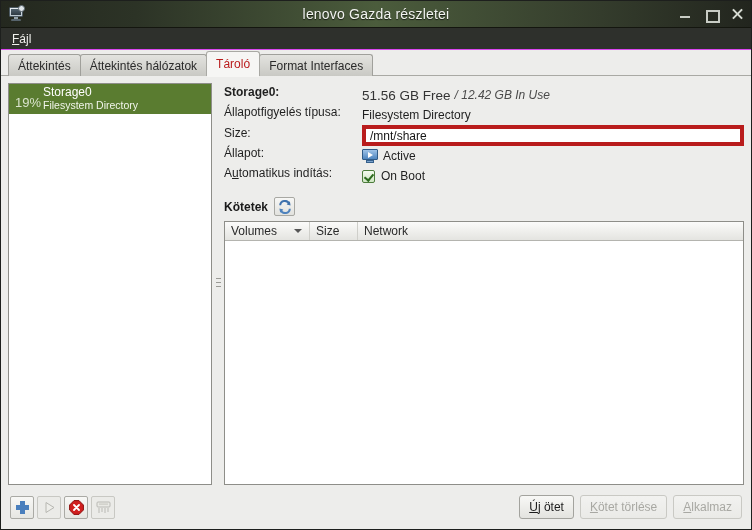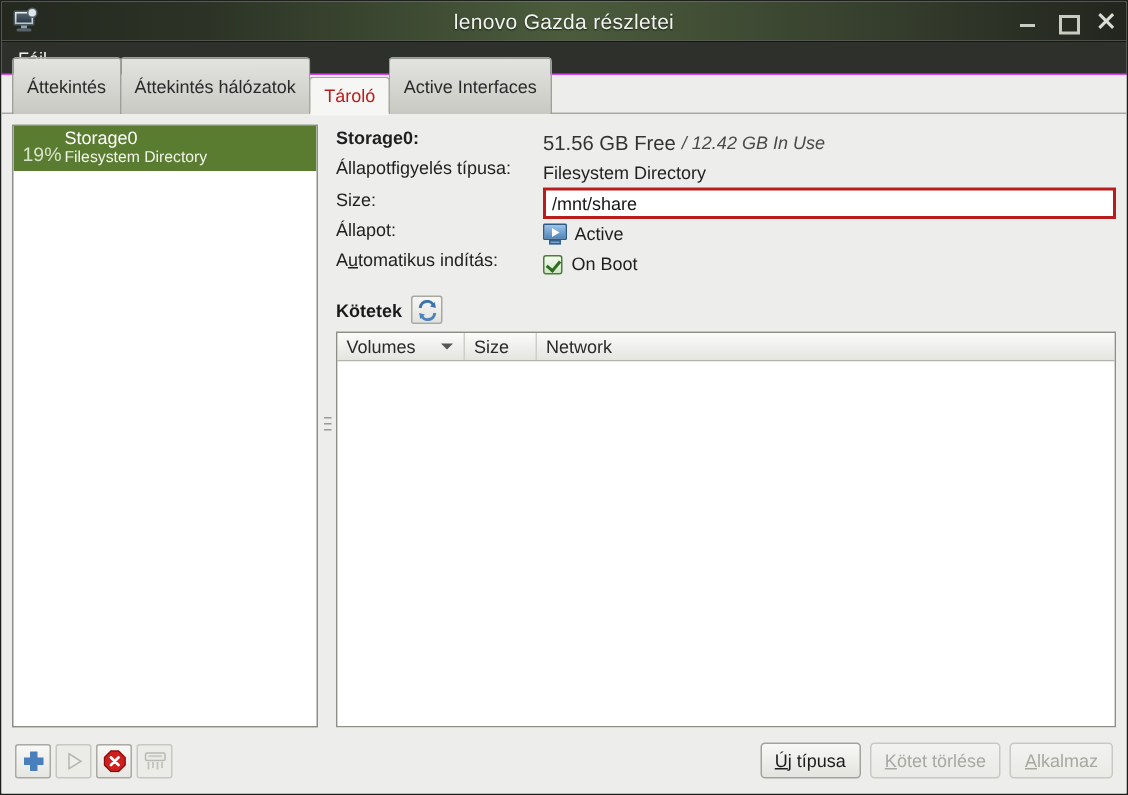--- a/index.html
+++ b/index.html
@@ -92,21 +92,21 @@
     position: relative;
     background: #ededeb;
     padding-left: 7px;
     display: flex; align-items: flex-end;
   }
   #tabstrip::after {
     content: ""; position: absolute; left: 0; right: 0; bottom: 0; height: 1px;
     background: #a9a9a4;
   }
   .tab {
-    height: 38px;
+    height: 22px;
     padding: 0 9px;
     display: flex; align-items: center;
     font-size: 12px; color: #2a2a2a;
     background: linear-gradient(#e3e3df, #c9c9c4);
     border: 1px solid #a0a09b;
     border-bottom: none;
     border-top-left-radius: 3px; border-top-right-radius: 3px;
     margin-right: -1px;
     cursor: default; position: relative; z-index: 1;
   }
@@ -189,21 +189,21 @@
   .dlabel.bold { font-weight: bold; }
   .dvalue { font-size: 12px; color: #1f1f1f; display: flex; align-items: center; }
   .free-big { font-size: 13.5px; color: #333; }
   .inuse { font-style: italic; color: #4a4a4a; font-size: 12px; margin-left: 4px; }
   .row-h { min-height: 20px; }
 
   .path-input {
     width: 100%;
     height: 21px;
     background: #ffffff;
-    border: 2px solid #b91c1c;
+    border: 4px solid #b91c1c;
     font-family: "Liberation Sans", sans-serif;
     font-size: 12px; color: #151515;
     padding: 0 4px;
     outline: none;
   }
 
   
   .state-icon {
     width: 16px; height: 14px; position: relative; margin-right: 5px; flex: 0 0 16px;
   }
@@ -369,21 +369,21 @@
     <div class="tab">
         <span>Áttekintés</span>
       </div>
     <div class="tab">
         <span>Áttekintés hálózatok</span>
       </div>
     <div class="tab active">
         <span>Tároló</span>
       </div>
     <div class="tab">
-        <span>Active Interfaces</span>
+        <span>Format Interfaces</span>
       </div>
   </div>
 
   <div id="content">
 
     <div id="leftpane">
       <div class="storage-row">
         <div class="storage-pct">19%</div>
         <div class="storage-texts">
           <div class="storage-name">Storage0</div>
@@ -499,21 +499,21 @@
             <line x1="12" y1="7" x2="12" y2="11"></line>
           </g>
         </svg>
       </span>
     </div>
 
     <div class="footer-spacer"></div>
 
     <div class="text-btn">
         <span class="mnem">Ú</span>
-        <span>j típusa</span>
+        <span>j ötet</span>
       </div>
     <div class="text-btn disabled">
         <span class="mnem">K</span>
         <span>ötet törlése</span>
       </div>
     <div class="text-btn disabled">
         <span class="mnem">A</span>
         <span>lkalmaz</span>
       </div>
   </div>

